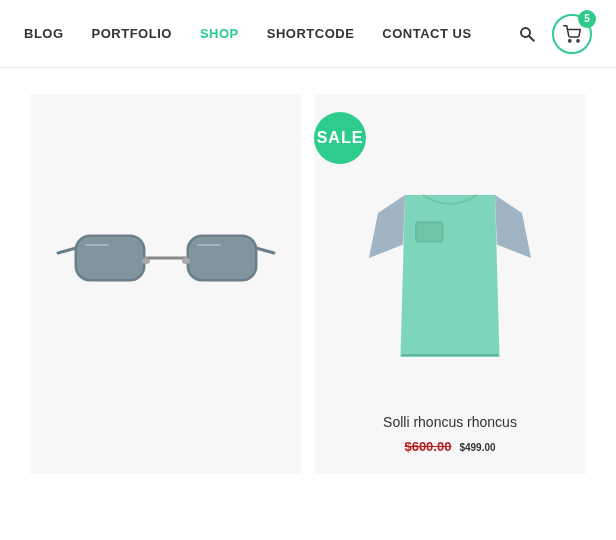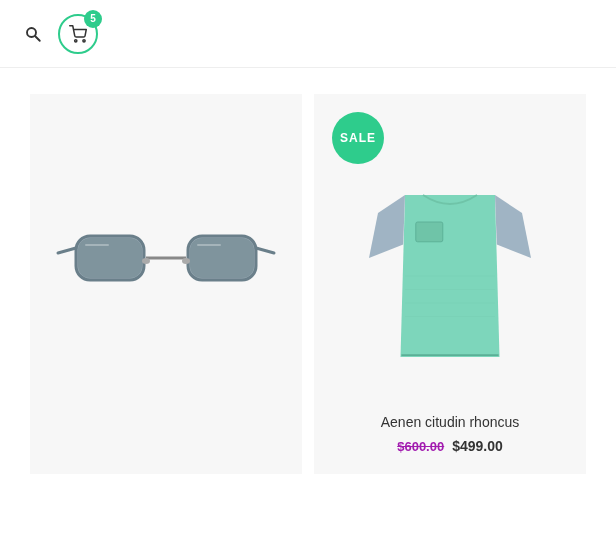--- a/index.html
+++ b/index.html
@@ -101,24 +101,24 @@
       width: 100%;
       height: 280px;
       display: flex;
       align-items: center;
       justify-content: center;
       overflow: hidden;
     }
     .sale-badge {
       position: absolute;
       top: 18px;
-      left: 18px;
+      left: 0;
       background: #2ecc8c;
       color: #fff;
-      font-size: 12px;
+      font-size: 16px;
       font-weight: 700;
       letter-spacing: 1px;
       padding: 6px 12px;
       border-radius: 50%;
       width: 52px;
       height: 52px;
       display: flex;
       align-items: center;
       justify-content: center;
     }
@@ -141,38 +141,46 @@
       font-weight: 500;
       margin-bottom: 8px;
     }
     .product-price {
       font-size: 14px;
       font-weight: 600;
       color: #333;
     }
     .price-original {
       font-size: 13px;
-      color: #a21caf;
+      color: #b91c1c;
       text-decoration: line-through;
       margin-right: 8px;
     }
     .price-sale {
-      font-size: 14px;
+      font-size: 10px;
       font-weight: 700;
       color: #333;
     }
 
     
     .search-svg { width: 18px; height: 18px; }
     .cart-svg { width: 18px; height: 18px; }
   </style>
 </head>
 <body>
 
 <nav>
+  <div class="nav-links">
+
+  <a class="nav-link">BLOG</a>
+      <a class="nav-link">PORTFOLIO</a>
+      <a class="nav-link active">SHOP</a>
+      <a class="nav-link">SHORTCODE</a>
+      <a class="nav-link">CONTACT US</a>
+    </div>
   <div class="nav-right">
     <button class="search-icon-btn">
       <svg class="search-svg" viewBox="0 0 24 24" fill="none" stroke="#333" stroke-width="2.5" stroke-linecap="round">
         <circle cx="10" cy="10" r="6"></circle>
         <line x1="15" y1="15" x2="21" y2="21"></line>
       </svg>
     </button>
     <button class="cart-btn">
       <svg class="cart-svg" viewBox="0 0 24 24" fill="none" stroke="#333" stroke-width="2" stroke-linecap="round" stroke-linejoin="round">
         <circle cx="9" cy="21" r="1.5"></circle>
@@ -227,17 +235,17 @@
 
         <line x1="50" y1="150" x2="150" y2="150" stroke="#6fc4a8" stroke-width="0.5" opacity="0.4"></line>
         <line x1="50" y1="165" x2="150" y2="165" stroke="#6fc4a8" stroke-width="0.5" opacity="0.4"></line>
         <line x1="50" y1="180" x2="150" y2="180" stroke="#6fc4a8" stroke-width="0.5" opacity="0.4"></line>
         <line x1="50" y1="195" x2="150" y2="195" stroke="#6fc4a8" stroke-width="0.5" opacity="0.4"></line>
 
         <line x1="46" y1="238" x2="154" y2="238" stroke="#5baf96" stroke-width="2"></line>
       </svg>
       </div>
       <div class="product-info">
-        <div class="product-name">Aenen citudin rhoncus</div>
+        <div class="product-name">Solli rhoncus rhoncus</div>
         <div class="product-price"><span class="price-original">$600.00</span><span class="price-sale">$499.00</span></div>
       </div>
     </div>
   </div>
 
 </body></html>

